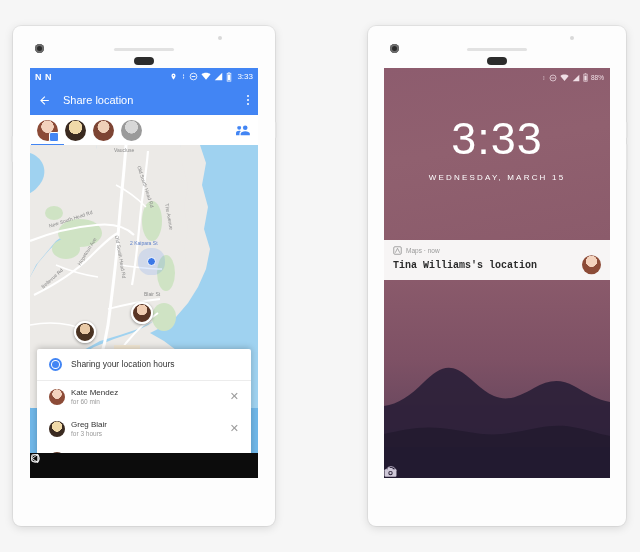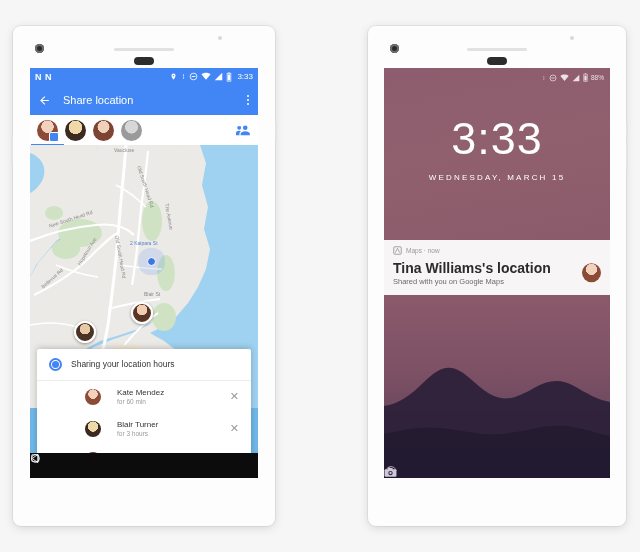--- a/index.html
+++ b/index.html
@@ -79,21 +79,21 @@
   .sheet{position:absolute;left:7px;right:7px;bottom:0;background:#fff;
          border-radius:2px 2px 0 0;box-shadow:0 -1px 6px rgba(0,0,0,.22);
          overflow:hidden;}
   .sheet-head{display:flex;align-items:center;gap:9px;padding:9px 12px;
               border-bottom:1px solid #ececec;}
   .radio{width:9px;height:9px;border-radius:50%;border:2.5px solid #4285f4;
          background:#fff;box-shadow:inset 0 0 0 1.5px #fff;flex:0 0 auto;
          position:relative;}
   .radio::after{content:"";position:absolute;inset:1px;border-radius:50%;background:#4285f4;}
   .sheet-head .lbl{font-size:8.5px;color:#333;}
-  .srow{display:flex;align-items:center;gap:16px;padding:7px 12px;margin-left:36px;}
+  .srow{display:flex;align-items:center;gap:6px;padding:7px 12px;}
   .srow .av2{width:16px;height:16px;border-radius:50%;flex:0 0 auto;}
   .srow .txt{flex:1;line-height:1.25;}
   .srow .nm{font-size:8px;color:#333;}
   .srow .sub{font-size:6.5px;color:#9b9b9b;}
   .xbtn{font-size:11px;color:#9b9b9b;cursor:pointer;line-height:1;}
 
   
   .navbar{position:absolute;left:0;right:0;bottom:0;height:25px;background:#0c0c0c;
           display:flex;align-items:center;justify-content:space-around;}
   .navbar svg{display:block;}
@@ -104,21 +104,21 @@
             background:linear-gradient(170deg,#8d5c6e 0%,#90606f 45%,#8b5b6b 100%);}
   .lock-status{display:flex;justify-content:flex-end;align-items:center;gap:3px;
                padding:5px 6px 0 0;color:#f0dfe6;font-size:6.5px;}
   .lock-clock{position:absolute;left:0;right:0;top:48px;text-align:center;color:#fff;}
   .lock-clock .t{font-size:45px;font-weight:300;letter-spacing:1px;line-height:1;}
   .lock-clock .d{font-size:8px;letter-spacing:2.2px;margin-top:12px;font-weight:400;}
 
   .notif{background:#f7f5f5;padding:6px 9px 8px 9px;position:relative;}
   .notif-head{display:flex;align-items:center;gap:4px;margin-bottom:4px;}
   .notif-head .app{font-size:6.5px;color:#9a9a9a;}
-  .notif-title{font-size:14px;color:#2b2b2b;font-weight:bold;line-height:1.3;}
+  .notif-title{font-size:10px;color:#2b2b2b;font-weight:bold;line-height:1.3;font-family:Liberation Mono, monospace;}
   .notif-sub{font-size:7.5px;color:#6b6b6b;line-height:1.35;}
   .notif-av{position:absolute;right:9px;top:50%;transform:translateY(-25%);
             width:19px;height:19px;border-radius:50%;}
 
   .wall{position:relative;flex:1;overflow:hidden;
         background:linear-gradient(180deg,#8a5a6b 0%,#7e5165 40%,#6f4a60 62%,#5e4159 78%,#4a3a50 100%);}
   .wall svg{position:absolute;bottom:0;left:0;}
   .lock-nav{position:absolute;left:0;right:0;bottom:0;height:31px;background:#221a30;
             display:flex;align-items:center;justify-content:space-between;padding:0 12px;}
   .lock-nav svg{display:block;}
@@ -259,21 +259,21 @@
               <span class="av2 face-a"></span>
               <span class="txt">
                 <div class="nm">Kate Mendez</div>
                 <div class="sub">for 60 min</div>
               </span>
               <span class="xbtn">✕</span>
             </div>
             <div class="srow">
               <span class="av2 face-b"></span>
               <span class="txt">
-                <div class="nm">Blair Turner</div>
+                <div class="nm">Greg Blair</div>
                 <div class="sub">for 3 hours</div>
               </span>
               <span class="xbtn">✕</span>
             </div>
             <div class="srow" style="padding-bottom:10px;">
               <span class="av2 face-e"></span>
               <span class="txt">
                 <div class="nm">Ben Spencer</div>
               </span>
               <span class="xbtn">✕</span>
@@ -344,21 +344,20 @@
 
         <div class="notif">
           <div class="notif-head">
             <svg width="9" height="9" viewBox="0 0 24 24">
               <rect x="2" y="2" width="20" height="20" rx="3" fill="none" stroke="#9a9a9a" stroke-width="2.4"></rect>
               <path d="M6 18 L12 6 L18 18" fill="none" stroke="#9a9a9a" stroke-width="2.2"></path>
             </svg>
             <span class="app">Maps · now</span>
           </div>
           <div class="notif-title">Tina Williams's location</div>
-          <div class="notif-sub">Shared with you on Google Maps</div>
           <span class="notif-av face-a"></span>
         </div>
 
         <div class="wall">
           <svg width="226" height="200" viewBox="0 0 226 200" preserveAspectRatio="none">
             <path d="M0,200 L0,128 C14,126 26,118 40,104 C52,92 62,86 74,92 C86,98 96,112 110,118 C124,124 136,118 150,110 C164,102 176,100 190,108 C202,115 214,122 226,124 L226,200 Z" fill="#2b2038" opacity="0.92"></path>
             <path d="M0,200 L0,156 C18,152 36,148 56,150 C78,152 96,158 118,156 C140,154 160,146 182,148 C200,150 214,156 226,158 L226,200 Z" fill="#241b30"></path>
           </svg>
 
           <div class="lock-nav">

